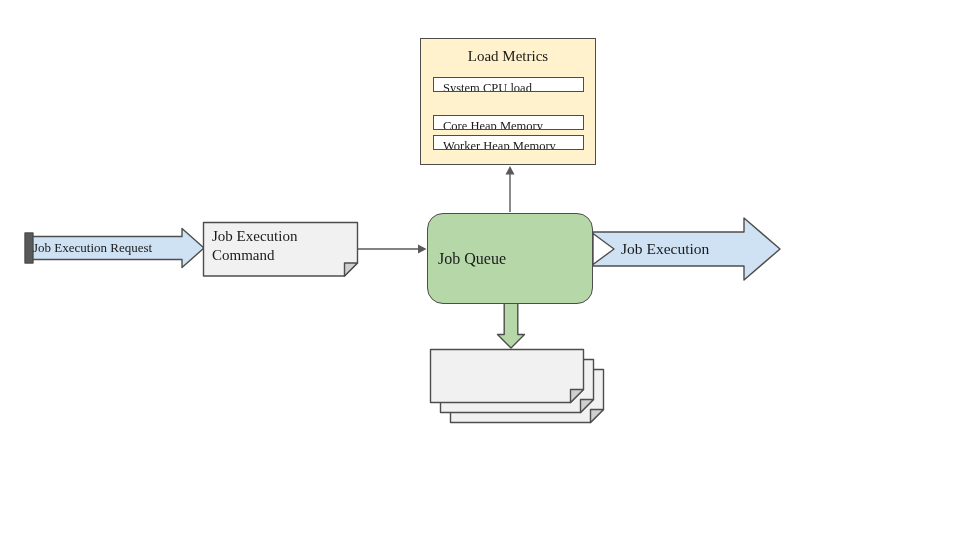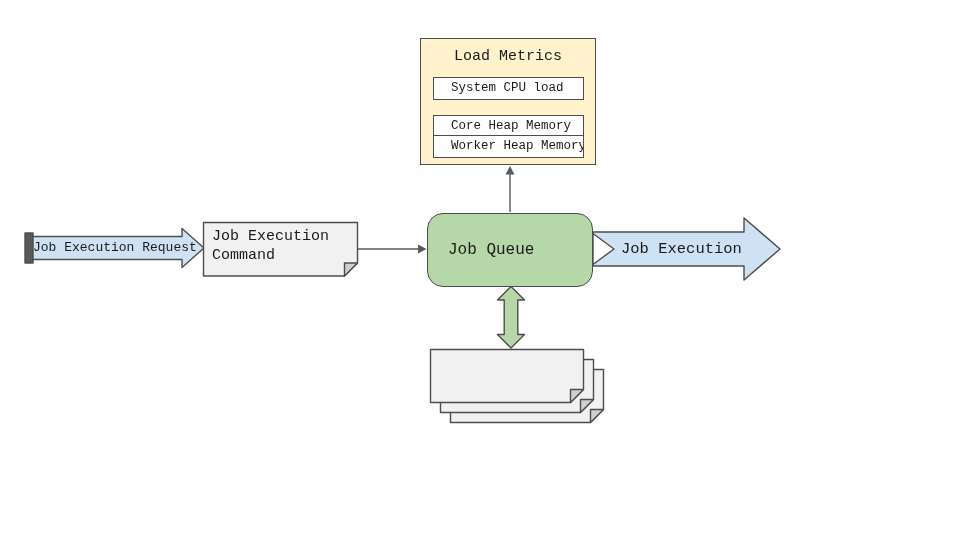--- a/index.html
+++ b/index.html
@@ -1,19 +1,19 @@
 <!DOCTYPE html>
 <html style="--canvas-bg: #ffffff; --blue-fill: #cfe2f3; --green-fill: #b6d7a8; --yellow-fill: #fff2cc; --gray-fill: #f1f1f1; --fold-fill: #cfcfcf; --stripe-fill: #595959; --shape-stroke: #4d4d4d; --connector-stroke: #595959; --text-color: #1a1a1a;"><head>
 <meta charset="utf-8">
 <style>
   html,body { margin:0; padding:0; background:#fff; }
   .canvas {
     position:relative; width:960px; height:540px; overflow:hidden;
     background:var(--canvas-bg,#ffffff);
-    font-family:Liberation Mono, monospace;
+    font-family:Liberation Serif, serif;
     color:var(--text-color,#1a1a1a);
   }
   svg.layer { position:absolute; left:0; top:0; }
 
   
   .f-blue  { fill:var(--blue-fill,#cfe2f3); }
   .f-green { fill:var(--green-fill,#b6d7a8); }
   .f-gray  { fill:var(--gray-fill,#f1f1f1); }
   .f-fold  { fill:var(--fold-fill,#cfcfcf); }
   .f-dark  { fill:var(--stripe-fill,#595959); }
@@ -25,37 +25,37 @@
   .load-metrics {
     position:absolute; left:420px; top:38px; width:176px; height:127px;
     box-sizing:border-box;
     background:var(--yellow-fill,#fff2cc);
     border:1.4px solid var(--shape-stroke,#4d4d4d);
   }
   .load-metrics .title {
     display:block; text-align:center; margin-top:9px; font-size:15px;
   }
   .metric {
-    position:absolute; left:12px; width:151px; height:23px;
+    position:absolute; left:12px; width:151px; height:15px;
     box-sizing:border-box;
     background:#ffffff;
     border:1.2px solid var(--shape-stroke,#4d4d4d);
-    font-size:12.5px; line-height:20.5px; padding-left:17px;
+    font-size:12.5px; line-height:20.5px; padding-left:9px;
     white-space:nowrap; overflow:hidden;
   }
   .metric.m0 { top:38px; } .metric.m1 { top:76px; } .metric.m2 { top:96px; }
 
   
   .job-queue {
-    position:absolute; left:427px; top:213px; width:166px; height:74px;
+    position:absolute; left:427px; top:213px; width:166px; height:91px;
     box-sizing:border-box;
     background:var(--green-fill,#b6d7a8);
     border:1.5px solid var(--shape-stroke,#4d4d4d);
     border-radius:16px;
-    display:flex; align-items:center; padding-left:20px;
+    display:flex; align-items:center; padding-left:10px;
     font-size:16px;
   }
 
   
   .label { position:absolute; }
   .lbl-request   { left:33px;  top:236px; width:150px; height:24px; line-height:24px; font-size:13px; white-space:nowrap; }
   .lbl-command   { left:212px; top:227px; width:142px; font-size:15px;   line-height:19px; }
   .lbl-execution { left:621px; top:238px; width:140px; font-size:15.5px; line-height:22px; white-space:nowrap; }
   .lbl-stack     { left:443px; top:354px; width:112px; font-size:15px;   line-height:20px; }
 </style>

